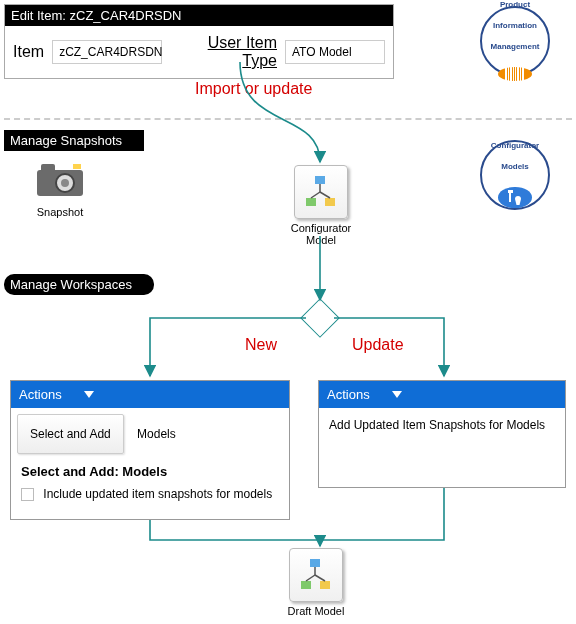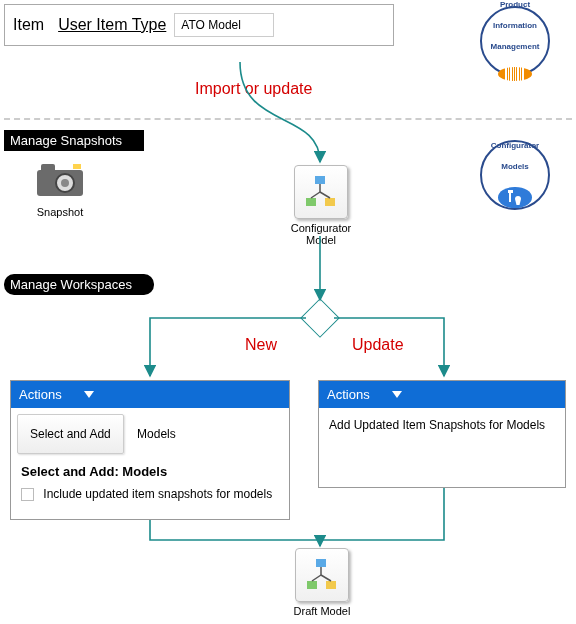--- a/index.html
+++ b/index.html
@@ -37,22 +37,24 @@
 
   .red { color: #d40000; font-size: 16px; }
 
   svg.arrows { position: absolute; left: 0; top: 0; pointer-events: none; }
 </style>
 </head>
 <body>
 <div class="canvas">
 
 <div class="panel" style="left:4px; top:4px; width:390px;">
+  <div class="panel-title">Edit Item: zCZ_CAR4DRSDN</div>
   <div class="field-row">
     <span class="field-label">Item</span>
+    <span class="input">zCZ_CAR4DRSDN</span>
     <span class="field-label u" style="margin-left:6px;text-align:right;">User Item Type</span>
     <span class="input">ATO Model</span>
   </div>
 </div>
 
 <div class="round-badge" style="left:480px; top:6px;">
   <div class="circle">
     <span>Product</span>
     <span>Information</span>
     <span>Management</span>
@@ -144,21 +146,21 @@
 </div>
 
 <div class="panel2" style="left:318px; top:380px; width:248px; height:108px;">
   <div class="panel2-title">
     <span>Actions</span>
     <span class="tri-down"></span>
   </div>
   <div style="padding:10px;">Add Updated Item Snapshots for Models</div>
 </div>
 
-<div class="icon-box" style="left:286px; top:548px; width:72px;">
+<div class="icon-box" style="left:280px; top:548px; width:72px;">
   <div class="tile">
     <svg width="36" height="36" viewBox="0 0 36 36">
       <rect x="12" y="2" width="10" height="8" fill="#5aa9e6"></rect>
       <rect x="3" y="24" width="10" height="8" fill="#7fc96b"></rect>
       <rect x="22" y="24" width="10" height="8" fill="#f2c94c"></rect>
       <line x1="17" y1="10" x2="17" y2="18" stroke="#555" stroke-width="1.5"></line>
       <line x1="8" y1="24" x2="17" y2="18" stroke="#555" stroke-width="1.5"></line>
       <line x1="27" y1="24" x2="17" y2="18" stroke="#555" stroke-width="1.5"></line>
     </svg>
   </div>

